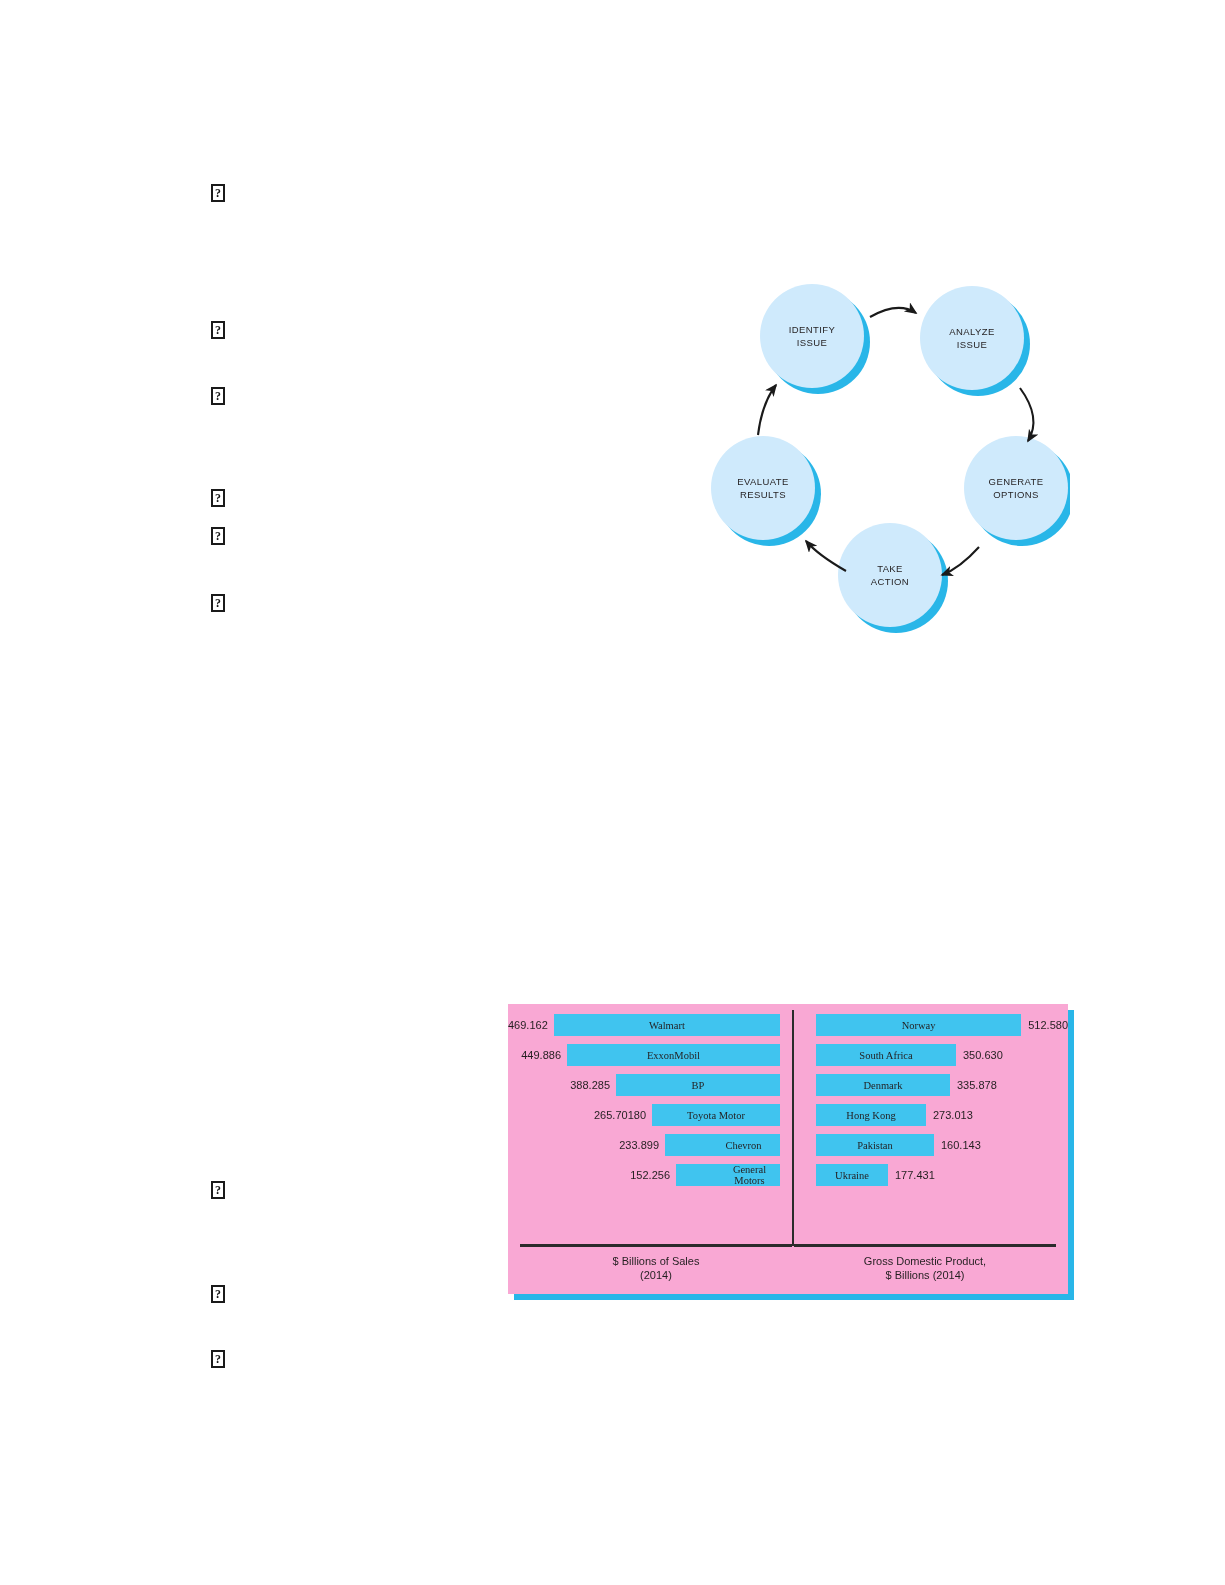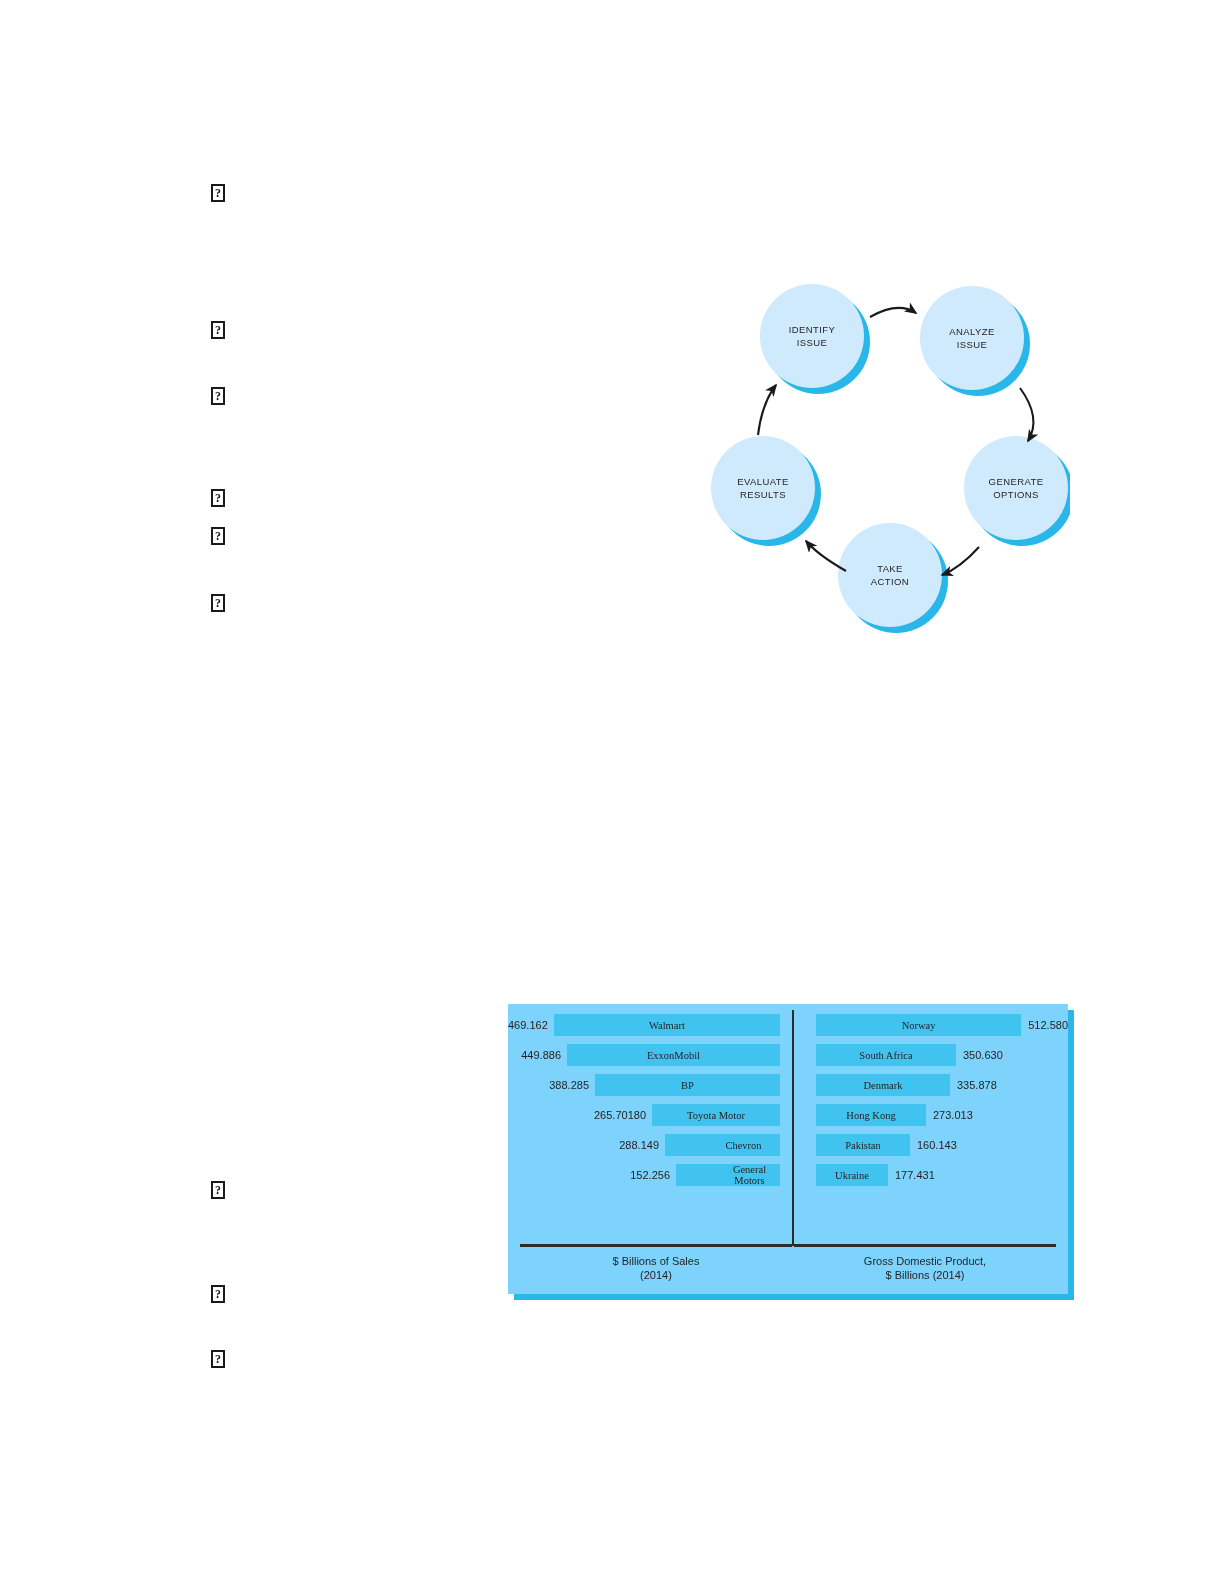--- a/index.html
+++ b/index.html
@@ -68,21 +68,21 @@
     width: 560px;
     height: 290px;
     background: #29b6e8;
   }
   #bar-exhibit .panel {
     position: absolute;
     left: 0;
     top: 0;
     width: 560px;
     height: 290px;
-    background: #7dd3fc;
+    background: #f9a8d4;
   }
   .divider {
     position: absolute;
     left: 284px;
     top: 6px;
     width: 2px;
     height: 236px;
     background: #2b2b2b;
   }
   .axis-line {
@@ -227,32 +227,32 @@
         </div>
       </div>
       <div class="row row-left">
         <span class="bar-value">449.886</span>
         <div class="bar" style="width:213px;">
           <span class="bar-name">ExxonMobil</span>
         </div>
       </div>
       <div class="row row-left">
         <span class="bar-value">388.285</span>
-        <div class="bar" style="width:185px;">
+        <div class="bar" style="width:164px;">
           <span class="bar-name">BP</span>
         </div>
       </div>
       <div class="row row-left">
         <span class="bar-value">265.70180</span>
         <div class="bar" style="width:128px;">
           <span class="bar-name">Toyota Motor</span>
         </div>
       </div>
       <div class="row row-left">
-        <span class="bar-value">288.149</span>
+        <span class="bar-value">233.899</span>
         <div class="bar" style="width:115px;padding-left:42px;">
           <span class="bar-name">Chevron</span>
         </div>
       </div>
       <div class="row row-left">
         <span class="bar-value">152.256</span>
         <div class="bar" style="width:104px;padding-left:43px;">
           <span class="bar-name">General
 Motors</span>
         </div>
@@ -278,21 +278,21 @@
         </div>
         <span class="bar-value">335.878</span>
       </div>
       <div class="row row-right">
         <div class="bar" style="width:110px; margin-left:22px;">
           <span class="bar-name">Hong Kong</span>
         </div>
         <span class="bar-value">273.013</span>
       </div>
       <div class="row row-right">
-        <div class="bar" style="width:94px; margin-left:22px;">
+        <div class="bar" style="width:118px; margin-left:22px;">
           <span class="bar-name">Pakistan</span>
         </div>
         <span class="bar-value">160.143</span>
       </div>
       <div class="row row-right">
         <div class="bar" style="width:72px; margin-left:22px;">
           <span class="bar-name">Ukraine</span>
         </div>
         <span class="bar-value">177.431</span>
       </div>

